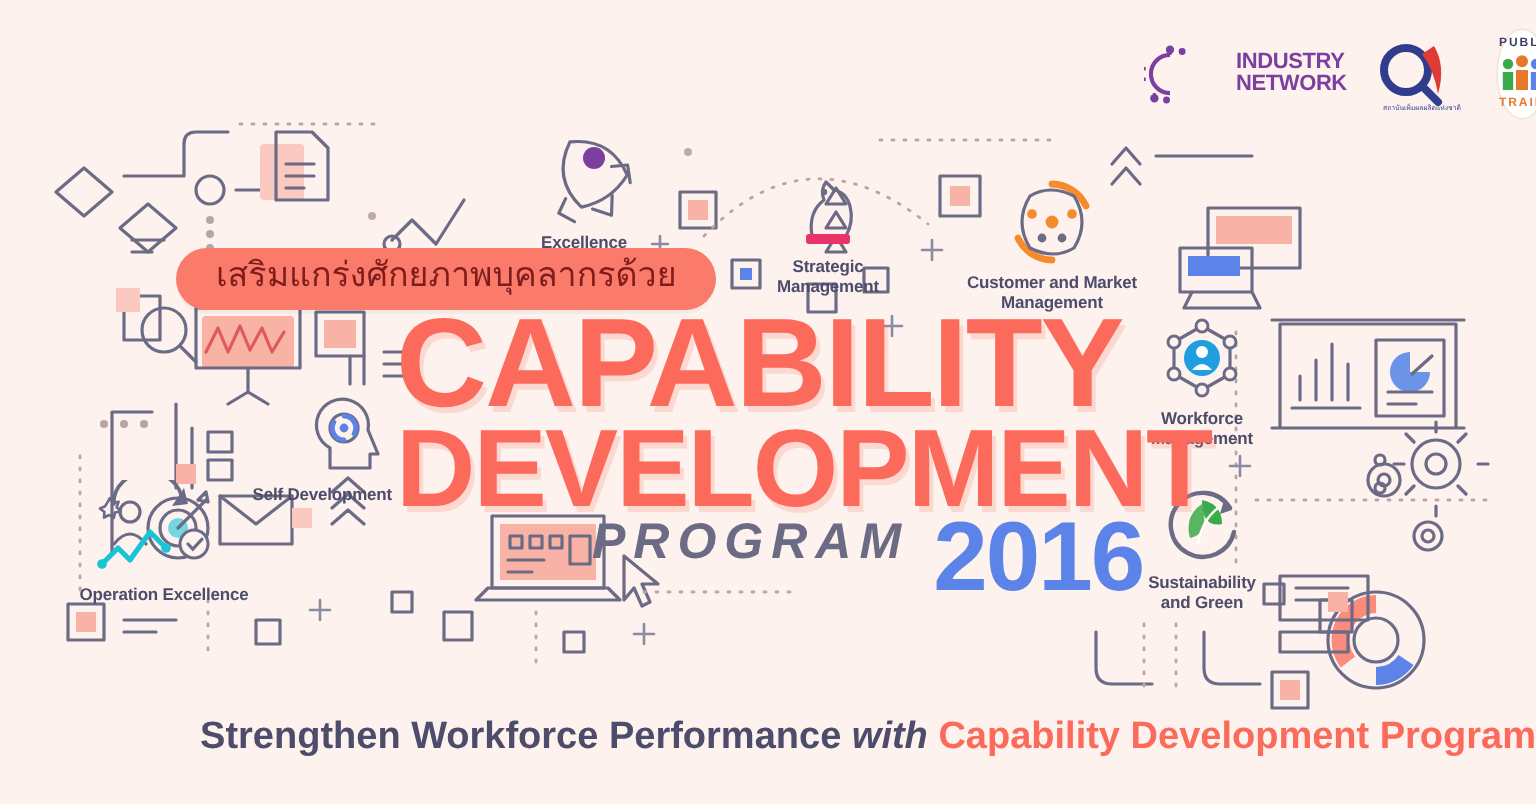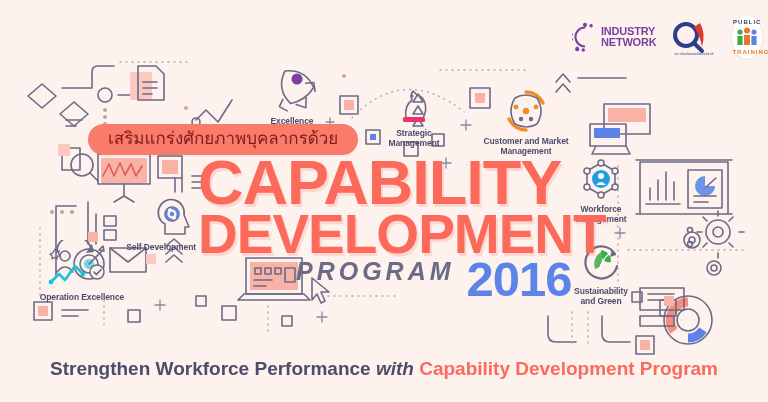--- a/index.html
+++ b/index.html
@@ -7,21 +7,21 @@
     width:768px;height:402px;overflow:hidden;
     background:#fdf2ee;
     font-family:"Liberation Sans", sans-serif;
     position:relative;
   }
   #poster{position:absolute;left:0;top:0;width:768px;height:402px;overflow:hidden;}
 
   
   .logo-bar{position:absolute;top:13px;left:572px;width:190px;height:48px;display:flex;align-items:center;gap:12px;}
   .logo{display:flex;align-items:center;justify-content:center;}
-  .logo-industry{gap:3px;}
+  .logo-industry{gap:20px;}
   .ind-mark{width:26px;height:30px;position:relative;}
   .ind-text{display:flex;flex-direction:column;line-height:1.0;}
   .ind-text span{font-size:11px;font-weight:bold;color:#7b3fa0;letter-spacing:-0.2px;font-family:"Liberation Sans",sans-serif;}
   .logo-ftpi{width:52px;height:40px;position:relative;}
   .logo-public{width:44px;height:44px;border-radius:50%;background:#ffffff;position:relative;display:flex;align-items:center;justify-content:center;box-shadow:0 0 0 1px #f2e6e0;}
   .pt-top,.pt-bot{position:absolute;left:0;right:0;text-align:center;font-size:6px;font-weight:bold;color:#3f3f6e;letter-spacing:1px;}
   .pt-top{top:4px;} .pt-bot{bottom:4px;color:#e8792a;}
 
   
   .thai-pill{
@@ -51,21 +51,21 @@
     letter-spacing:4px;line-height:1;padding-bottom:5px;
   }
   .h-year{
     font-family:"Liberation Sans", sans-serif;
     font-weight:bold;font-size:49px;color:#5c84e8;line-height:0.85;
     letter-spacing:-1px;
   }
 
   
   .tagline{
-    position:absolute;left:0;right:0;top:358px;text-align:center;
+    position:absolute;left:0;right:0;top:358px;text-align:right;
     font-family:"Liberation Sans", sans-serif;
     font-size:19px;font-weight:bold;color:#4d4d6b;white-space:nowrap;
   }
   .tagline .with{font-style:italic;font-weight:bold;color:#4d4d6b;}
   .tagline .accent{color:#fb6a5a;}
 
   
   .cluster{position:absolute;display:flex;flex-direction:column;align-items:center;z-index:30;}
   .cluster .clabel{
     font-size:8.5px;font-weight:bold;color:#4d4d6b;text-align:center;

